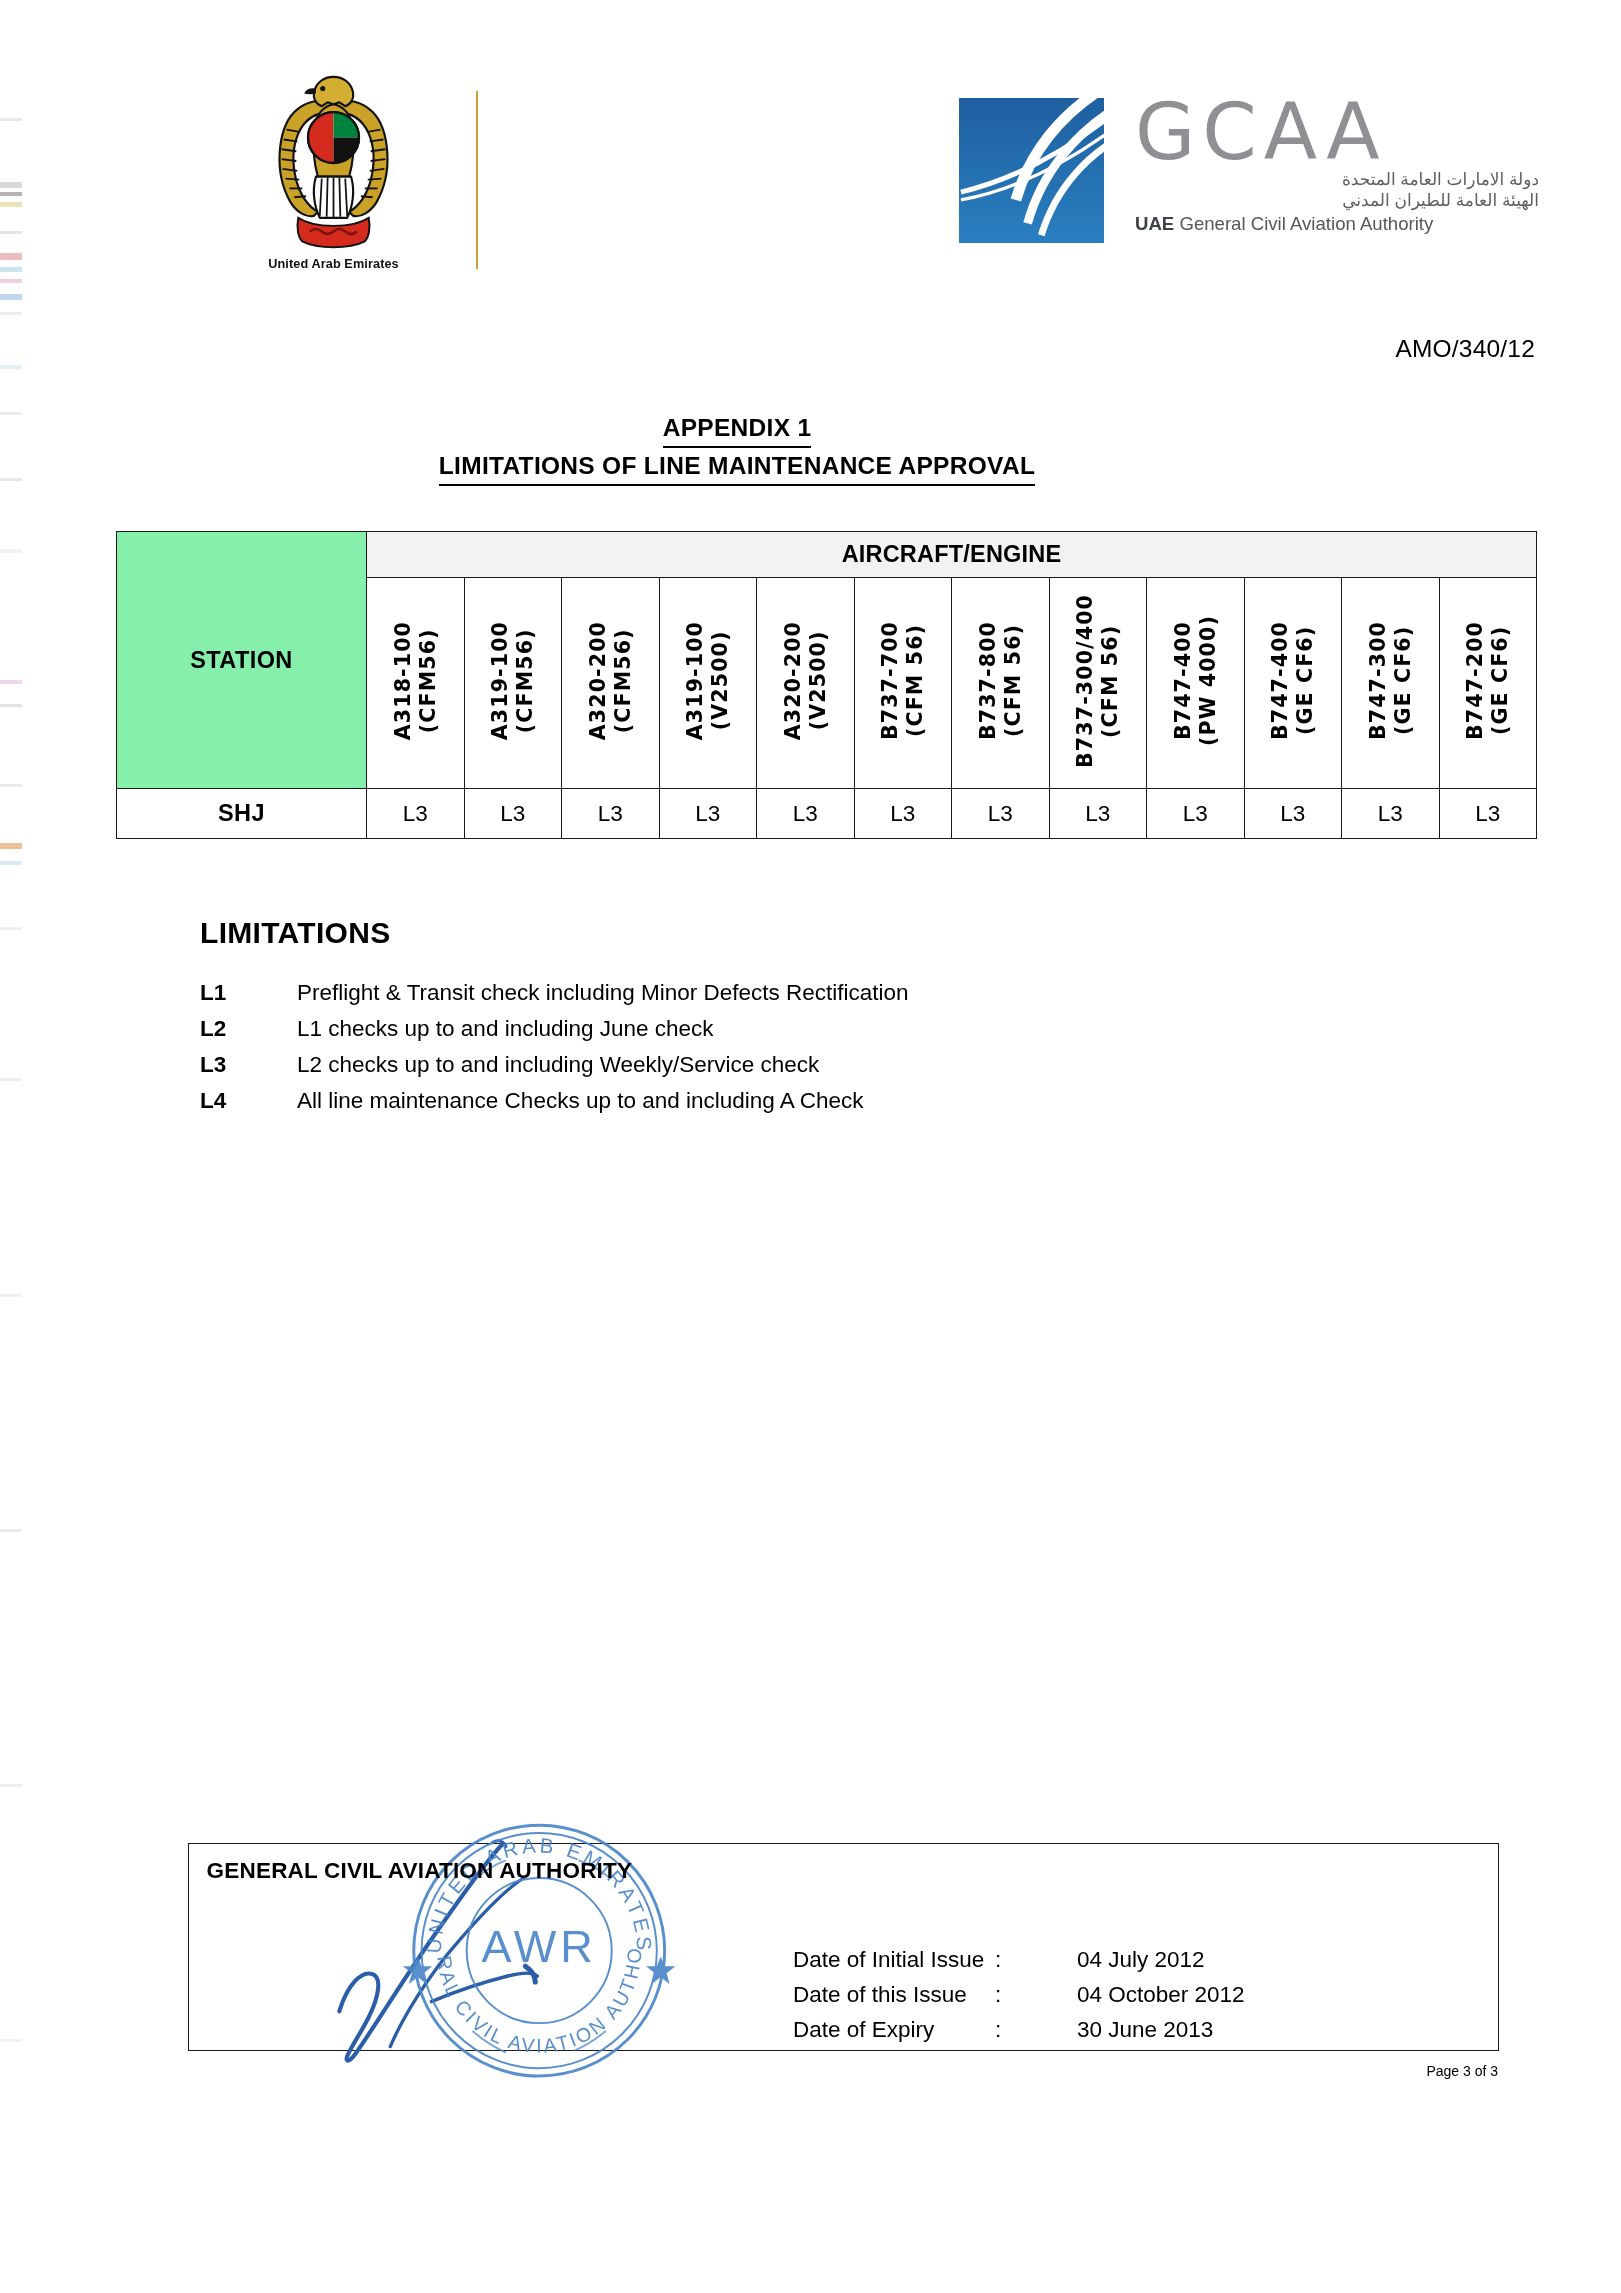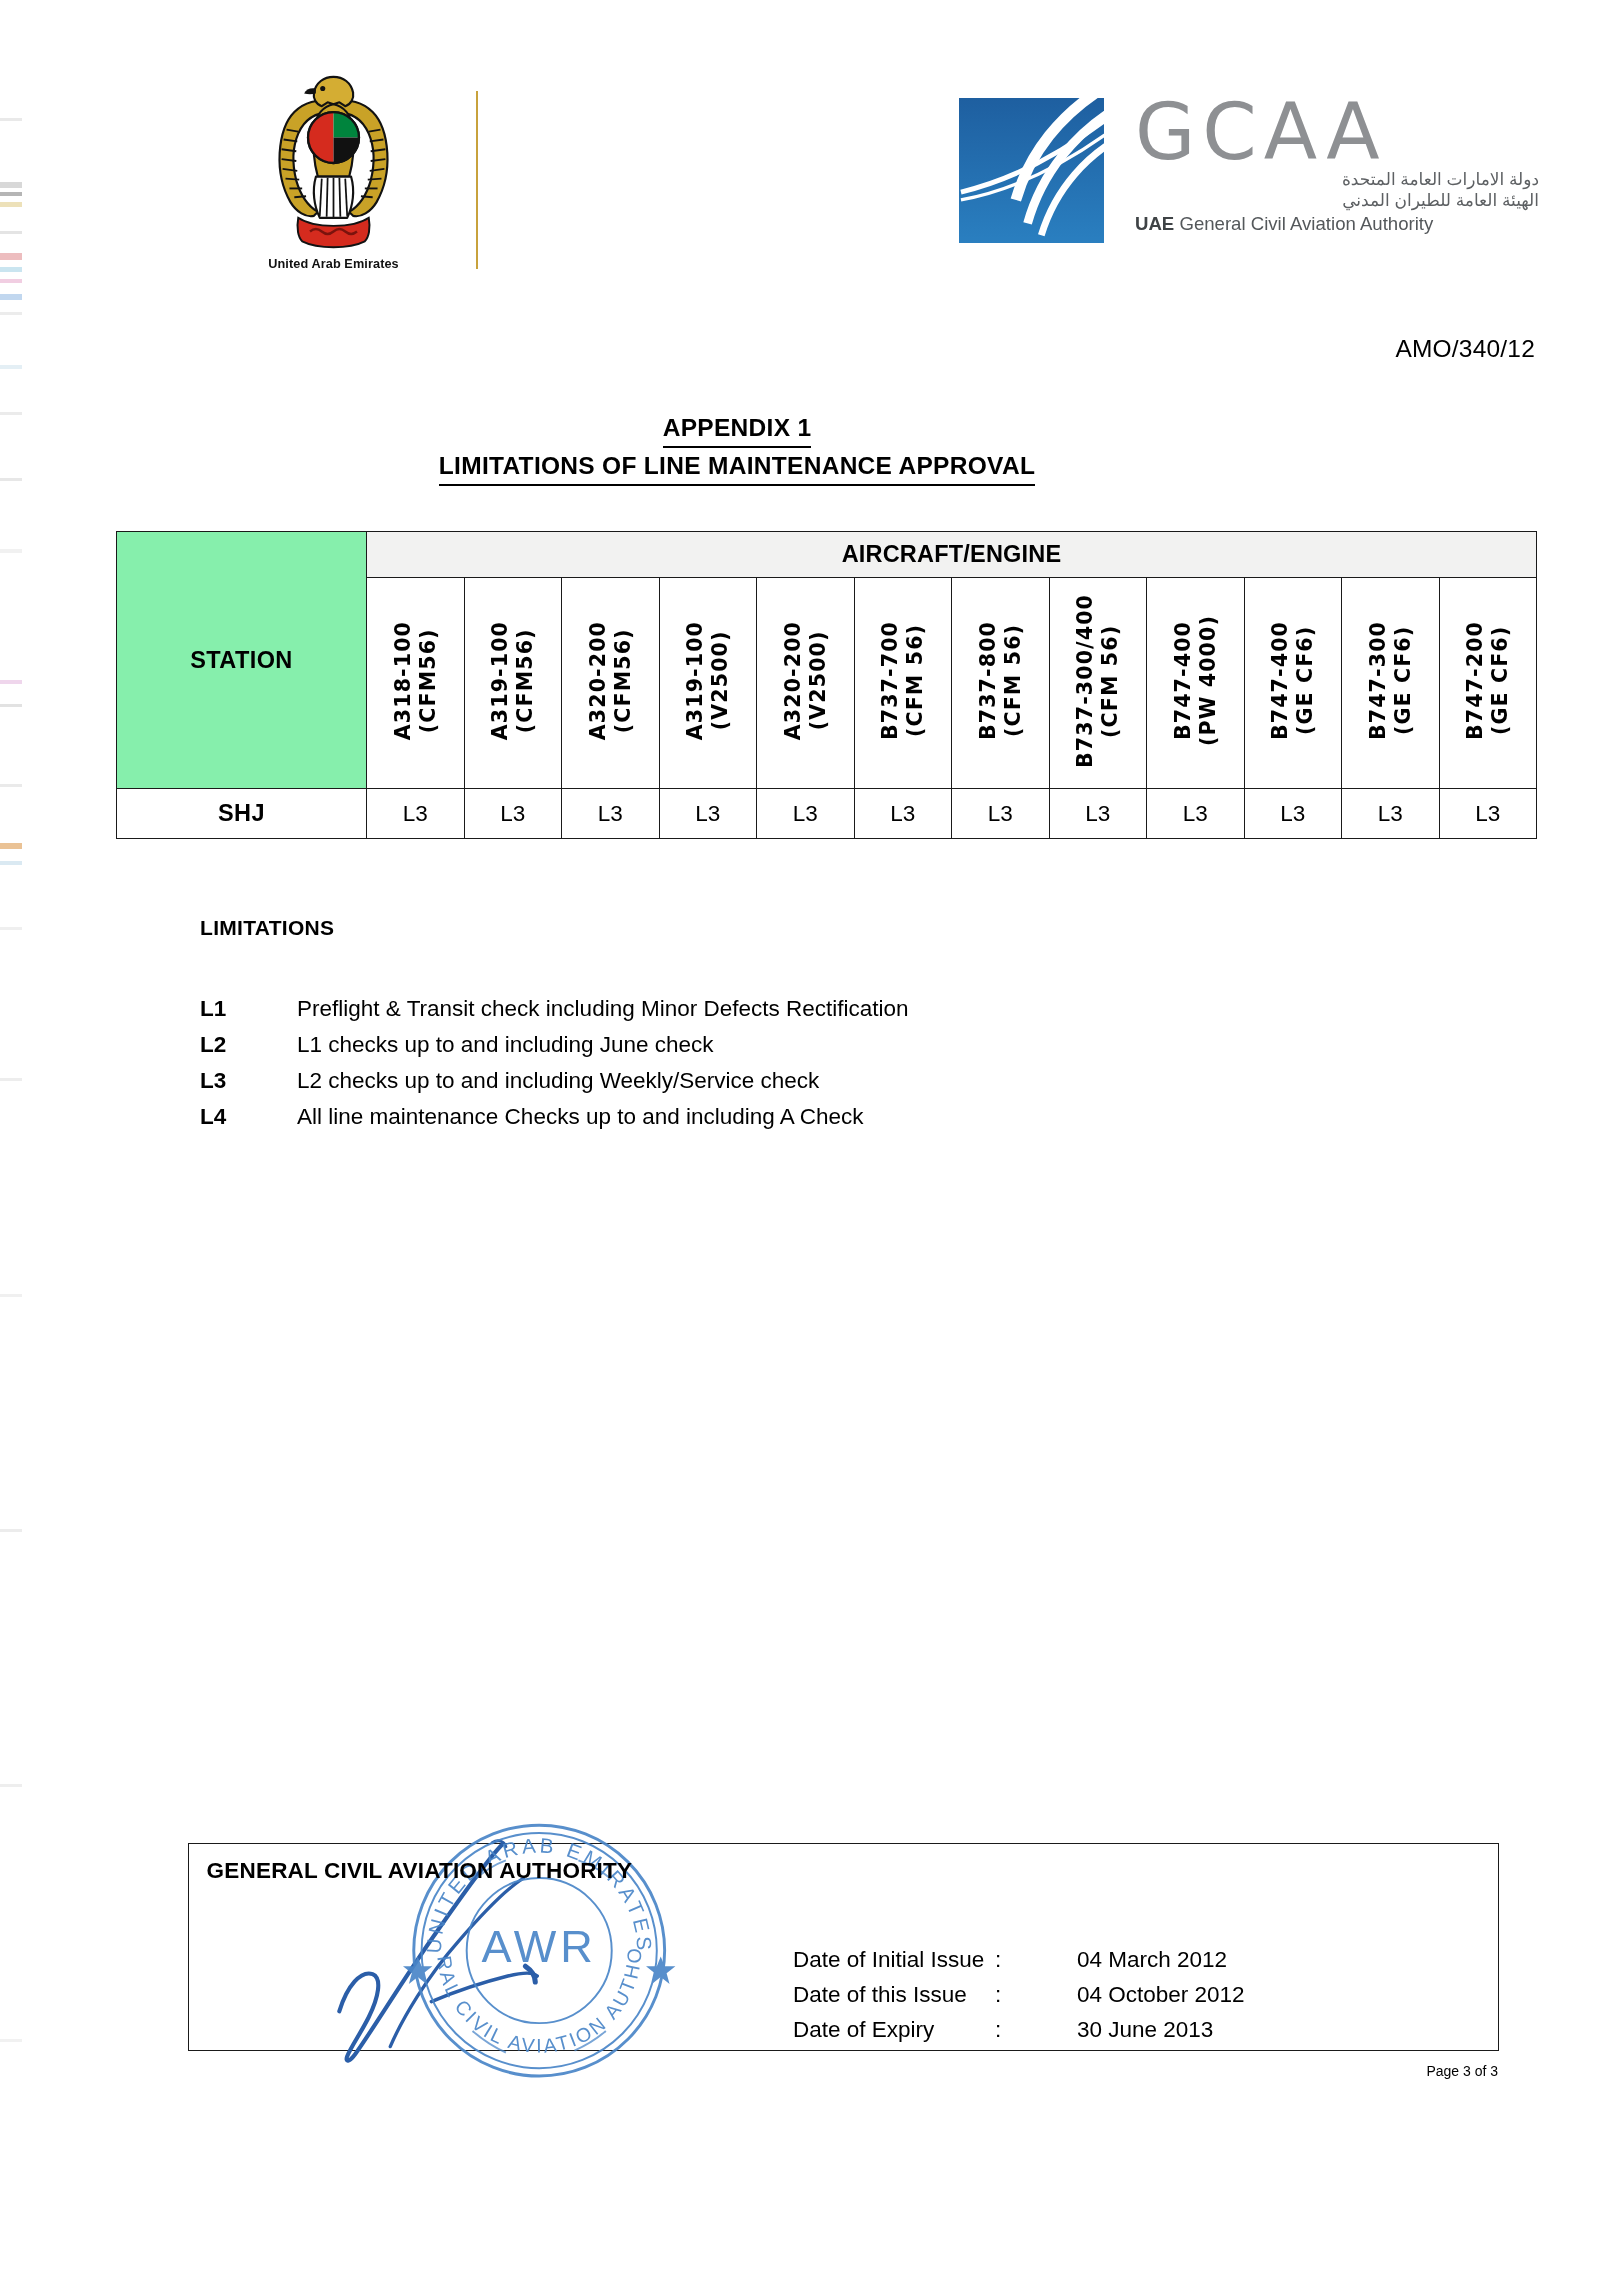--- a/index.html
+++ b/index.html
@@ -173,24 +173,24 @@
   }
   .cell-val {
     height: 49px;
     font-size: 22.5px;
     font-weight: 400;
   }
 
   
   .limits { position: absolute; left: 200px; top: 916px; width: 1176px; }
   .limits-head {
-    font-size: 21px;
+    font-size: 30px;
     font-weight: 700;
     letter-spacing: 0.3px;
-    margin-bottom: 51px;
+    margin-bottom: 25px;
   }
   .limit-row {
     display: flex;
     align-items: flex-end;
     line-height: 36px;
   }
   .limit-code {
     width: 97px;
     flex: none;
     font-size: 22.5px;
@@ -435,21 +435,21 @@
       </div>
   </div>
 
   <div class="sig-box">
     <div class="sig-auth">GENERAL CIVIL AVIATION AUTHORITY</div>
     <div class="dates">
       <div id="date-list">
           <div class="date-row">
             <div class="date-label">Date of Initial Issue</div>
             <div class="date-colon">:</div>
-            <div class="date-value">04 March 2012</div>
+            <div class="date-value">04 July 2012</div>
           </div>
           <div class="date-row">
             <div class="date-label">Date of this Issue</div>
             <div class="date-colon">:</div>
             <div class="date-value">04 October 2012</div>
           </div>
           <div class="date-row">
             <div class="date-label">Date of Expiry</div>
             <div class="date-colon">:</div>
             <div class="date-value">30 June 2013</div>

